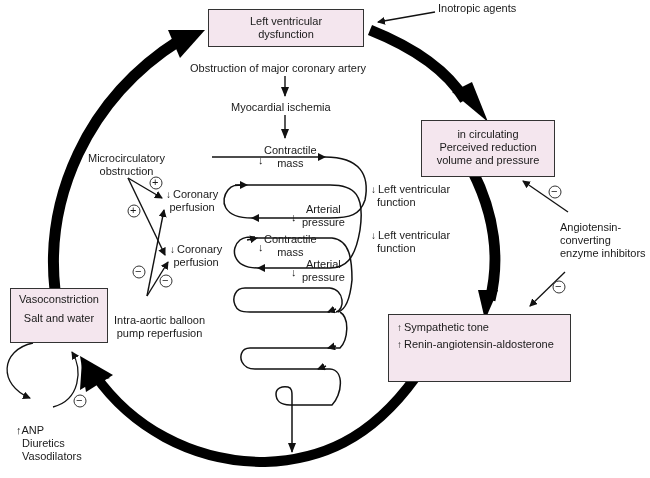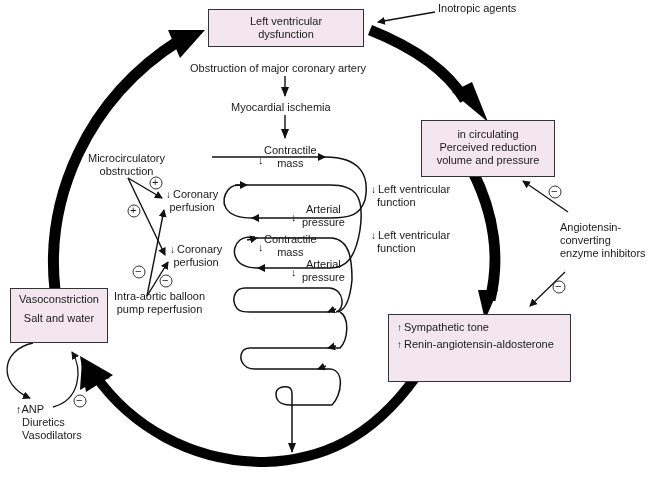--- a/index.html
+++ b/index.html
@@ -160,28 +160,28 @@
 <div class="lbl center" style="left:170px;top:243px;">
   <div><span class="arr">↓</span><span>Coronary</span></div>
   <div>perfusion</div>
 </div>
 
 <div class="lbl center" style="left:88px;top:152px;">
   <div>Microcirculatory</div>
   <div>obstruction</div>
 </div>
 
-<div class="lbl center" style="left:114px;top:290px;text-align:center;">
+<div class="lbl center" style="left:114px;top:314px;text-align:center;">
   <div>Intra-aortic balloon</div>
   <div>pump reperfusion</div>
 </div>
 
 <div class="lbl" style="left:560px;top:221px;">
   <div>Angiotensin-</div>
   <div>converting</div>
   <div>enzyme inhibitors</div>
 </div>
 
-<div class="lbl" style="left:16px;top:403px;">
+<div class="lbl" style="left:16px;top:424px;">
   <div>↑ANP</div>
   <div style="padding-left:6px;">Diuretics</div>
   <div style="padding-left:6px;">Vasodilators</div>
 </div>
 
 </body></html>

